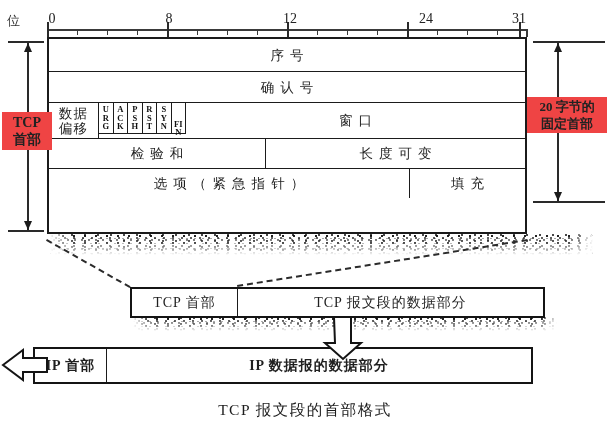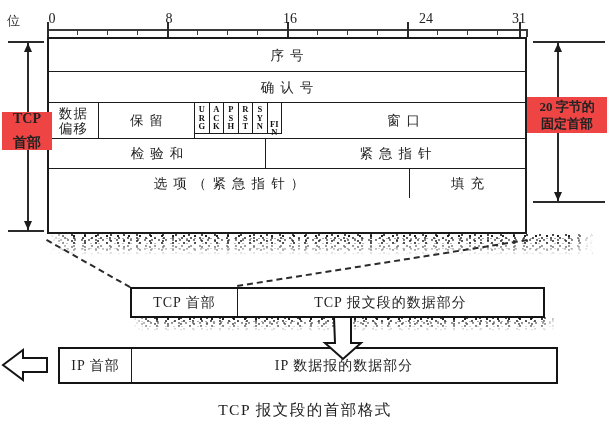--- a/index.html
+++ b/index.html
@@ -77,56 +77,55 @@
   
   .dash{height:0;border-top:2px dashed #2b2b2b;transform-origin:0 0;}
   
   .bar{box-sizing:border-box;background:#fff;display:flex;z-index:2;}
   .bar .bcell{
     box-sizing:border-box;border-right:1.5px solid #1b1b1b;
     display:flex;align-items:center;justify-content:center;font-size:14px;color:#1f1f1f;letter-spacing:1px;
   }
   .bar .bcell:last-child{border-right:none;}
   .tcp-bar{left:130px;top:287px;width:415px;height:31px;border:2px solid #141414;}
-  .ip-bar{left:58px;top:347px;width:500px;height:37px;border:2.5px solid #141414;}
+  .ip-bar{left:33px;top:347px;width:500px;height:37px;border:2.5px solid #141414;font-weight:bold;}
   .arrow-svg{z-index:4;}
   
   .caption{left:305px;top:400px;transform:translateX(-50%);font-size:15.5px;letter-spacing:1.5px;color:#1d1d1d;white-space:nowrap;}
 </style>
 </head>
 <body>
 
 <div class="canvas">
 
   <span class="abs bit-unit">位</span>
   <div class="abs ruler-line"></div>
   <div class="abs ruler-ticks"></div>
   <div class="abs tick-major" style="left:47px"></div>
   <div class="abs tick-major" style="left:167px"></div>
   <div class="abs tick-major" style="left:287px"></div>
   <div class="abs tick-major" style="left:407px"></div>
   <div class="abs tick-major" style="left:519px"></div>
   <div class="abs tick-end"></div>
   <span class="abs ruler-num" style="left:52px">0</span>
   <span class="abs ruler-num" style="left:169px">8</span>
-  <span class="abs ruler-num" style="left:290px">16</span>
+  <span class="abs ruler-num" style="left:290px">12</span>
   <span class="abs ruler-num" style="left:426px">24</span>
   <span class="abs ruler-num" style="left:519px">31</span>
 
   <div class="abs htable">
     <div class="trow" style="height:33px">
       <div class="cell sp" style="flex:1">序号</div>
     </div>
     <div class="trow" style="height:31px">
       <div class="cell sp" style="flex:1">确认号</div>
     </div>
     <div class="trow" style="height:36px">
       <div class="cell sp2" style="width:50px">数据
 偏移</div>
-      <div class="cell sp" style="width:96px">保留</div>
       <div class="flagbox">
         <div class="flag-cell">
             <span>URG</span>
           </div>
         <div class="flag-cell">
             <span>ACK</span>
           </div>
         <div class="flag-cell">
             <span>PSH</span>
           </div>
@@ -137,34 +136,34 @@
             <span>SYN</span>
           </div>
         <div class="flag-cell">
             <span>FIN</span>
           </div>
       </div>
       <div class="cell sp" style="flex:1;border-left:none">窗口</div>
     </div>
     <div class="trow" style="height:30px">
       <div class="cell sp" style="width:217px">检验和</div>
-      <div class="cell sp" style="flex:1">紧急指针</div>
+      <div class="cell sp" style="flex:1">长度可变</div>
     </div>
     <div class="trow" style="height:29px">
       <div class="cell sp" style="width:361px">选项（紧急指针）</div>
       <div class="cell sp" style="flex:1">填充</div>
     </div>
   </div>
 
   <div class="abs capline" style="left:8px;top:41px;width:36px"></div>
   <div class="abs capline" style="left:8px;top:230px;width:36px"></div>
   <div class="abs shaft" style="left:27px;top:43px;height:187px"></div>
   <div class="abs arr up" style="left:24px;top:43px"></div>
   <div class="abs arr down" style="left:24px;top:221px"></div>
-  <div class="abs brace-label" style="left:2px;top:112px;width:50px;height:38px;font-size:14px;line-height:24px">TCP
+  <div class="abs brace-label" style="left:2px;top:112px;width:50px;height:38px;font-size:14px;line-height:17px">TCP
 首部</div>
 
   <div class="abs capline" style="left:533px;top:41px;width:72px"></div>
   <div class="abs capline" style="left:533px;top:201px;width:72px"></div>
   <div class="abs shaft" style="left:557px;top:43px;height:158px"></div>
   <div class="abs arr up" style="left:554px;top:43px"></div>
   <div class="abs arr down" style="left:554px;top:192px"></div>
   <div class="abs brace-label" style="left:527px;top:97px;width:80px;height:36px;font-size:13px;line-height:17px">20 字节的
 固定首部</div>
 

